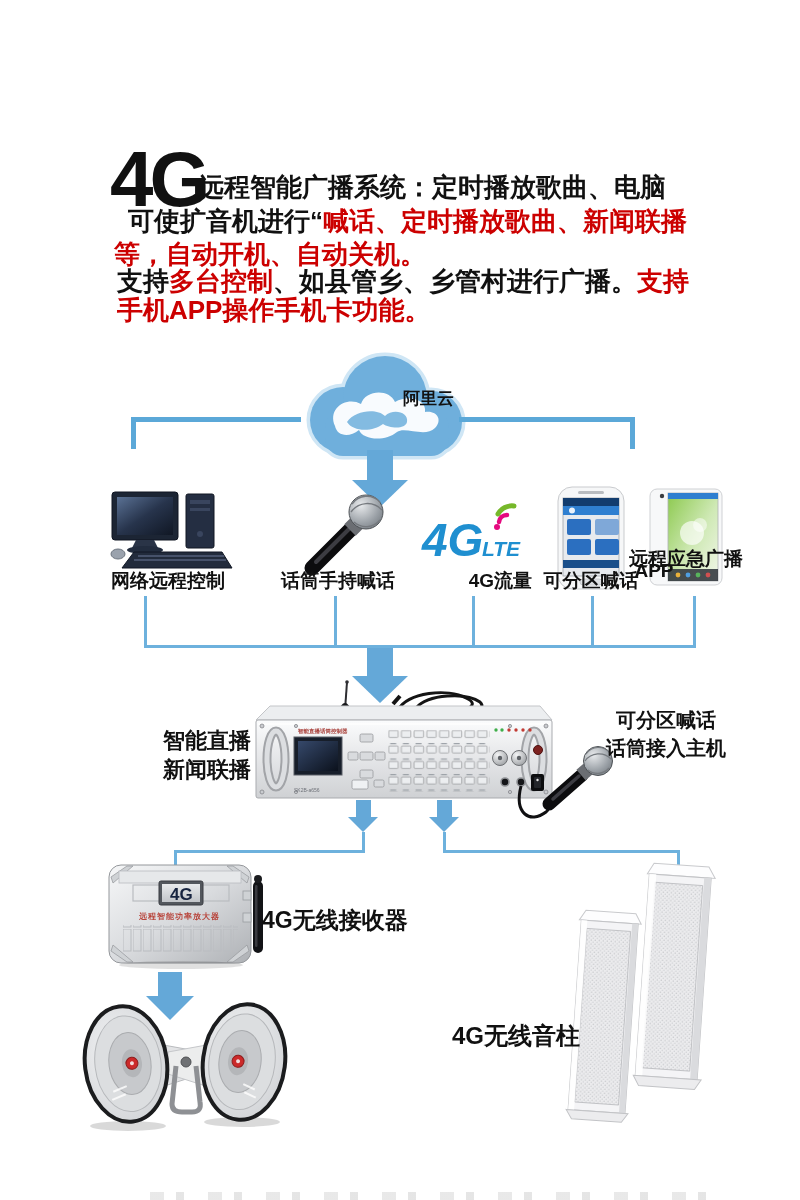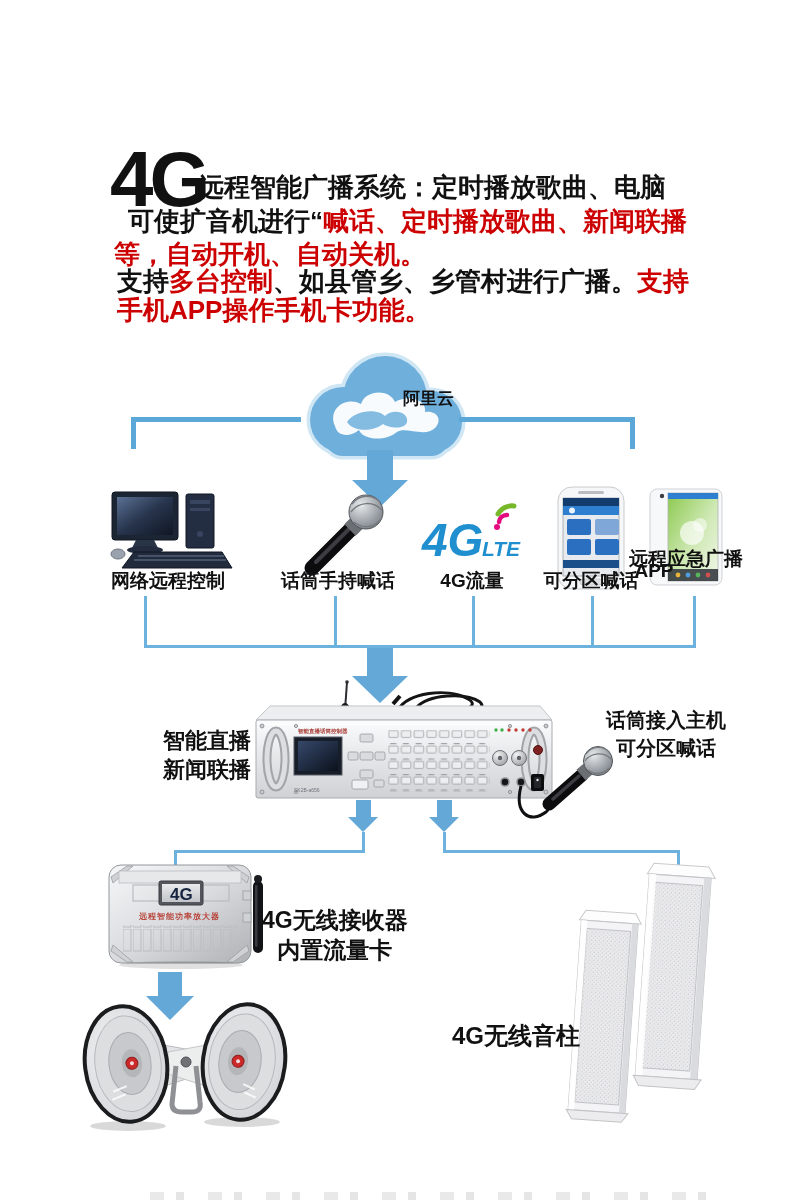--- a/index.html
+++ b/index.html
@@ -21,21 +21,21 @@
   .line{position:absolute;background:#6db1dd;}
   .bracket{position:absolute;background:#5ba8d8;}
   
   .shaft{position:absolute;background:#64a8d8;}
   .head{position:absolute;width:0;height:0;border-left-style:solid;border-right-style:solid;border-top-style:solid;
         border-left-color:transparent;border-right-color:transparent;border-top-color:#64a8d8;}
   
   .devlabel{font-size:19px;font-weight:bold;color:#111;text-align:center;}
   .ctl-left{left:128px;top:726px;width:158px;text-align:center;font-size:22px;font-weight:bold;line-height:29px;}
   .ctl-right{left:596px;top:706px;width:140px;text-align:center;font-size:20px;font-weight:bold;line-height:28px;}
-  .rcv-label{left:262px;top:905px;font-size:23px;font-weight:bold;line-height:30px;text-align:center;}
+  .rcv-label{left:262px;top:905px;font-size:23px;font-weight:bold;line-height:30px;}
   .col-label{left:452px;top:1020px;font-size:24px;font-weight:bold;}
   
   .cutoff{left:150px;top:1192px;width:560px;height:8px;opacity:.22;
     background:repeating-linear-gradient(90deg,#9a9a9a 0 14px,transparent 14px 26px,#8a8a8a 26px 34px,transparent 34px 58px);}
   svg{position:absolute;overflow:visible;}
   svg text{font-family:"Liberation Sans","DejaVu Sans",sans-serif;}
 </style>
 </head>
 <body>
 
@@ -123,21 +123,21 @@
   </svg>
   <div class="abs devlabel" style="left:268px;top:568px;width:140px;">话筒手持喊话</div>
 
   <svg style="left:420px;top:496px;" width="110" height="72" viewBox="0 0 110 72">
     <path d="M78,18 A16 16 0 0 1 94,10" stroke="#76b82a" stroke-width="5" fill="none" stroke-linecap="round"></path>
     <path d="M79,26 A8 8 0 0 1 87,19" stroke="#e5097f" stroke-width="4.5" fill="none" stroke-linecap="round"></path>
     <circle cx="77" cy="31" r="3" fill="#e5097f"></circle>
     <text x="2" y="60" font-size="46" font-weight="bold" font-style="italic" fill="#1f8fd0">4G</text>
     <text x="62" y="60" font-size="21" font-weight="bold" font-style="italic" fill="#1f8fd0">LTE</text>
   </svg>
-  <div class="abs devlabel" style="left:412px;top:568px;width:120px;">4G流量</div>
+  <div class="abs devlabel" style="left:412px;top:568px;width:120px;text-align:right;">4G流量</div>
 
   <svg style="left:556px;top:486px;" width="70" height="104" viewBox="0 0 70 104">
     <rect x="2" y="1" width="66" height="102" rx="14" fill="#f6f7f8" stroke="#c9cbce"></rect>
     <rect x="22" y="5" width="26" height="3" rx="1.5" fill="#b9bcc0"></rect>
     <rect x="7" y="12" width="56" height="78" fill="#e7eaee" stroke="#9fa3a8" stroke-width="0.8"></rect>
     <rect x="7" y="12" width="56" height="8" fill="#123c6e"></rect>
     <rect x="7" y="20" width="56" height="9" fill="#2f7fd0"></rect>
     <circle cx="16" cy="24.5" r="3" fill="#ffffff" opacity="0.9"></circle>
     <rect x="11" y="33" width="24" height="16" rx="2" fill="#2b6fc0"></rect>
     <rect x="39" y="33" width="24" height="16" rx="2" fill="#7fa8d8"></rect>
@@ -293,22 +293,22 @@
       <circle cx="350" cy="81" r="14.5" fill="url(#micmesh)" stroke="#4e5256"></circle>
       <path d="M338,74 A15 15 0 0 1 362,73 M337,81 A17 17 0 0 1 363,79 M340,90 A15 15 0 0 0 361,88" stroke="#75797e" stroke-width="1.2" fill="none"></path>
     </g>
   </svg>
 
   <div class="abs ctl-left">
     <div>智能直播</div>
     <div>新闻联播</div>
   </div>
   <div class="abs ctl-right">
+    <div>可分区喊话</div>
     <div>话筒接入主机</div>
-    <div>可分区喊话</div>
   </div>
 
   <div class="shaft" style="left:356px;top:800px;width:15px;height:17px;"></div>
   <div class="head" style="left:348px;top:817px;border-left-width:15.5px;border-right-width:15.5px;border-top-width:15px;"></div>
   <div class="shaft" style="left:437px;top:800px;width:15px;height:17px;"></div>
   <div class="head" style="left:429px;top:817px;border-left-width:15.5px;border-right-width:15.5px;border-top-width:15px;"></div>
 
   <div class="line" style="left:362px;top:832px;width:3px;height:21px;"></div>
   <div class="line" style="left:174px;top:850px;width:191px;height:3px;"></div>
   <div class="line" style="left:174px;top:850px;width:3px;height:15px;"></div>
@@ -351,21 +351,20 @@
     <g>
       <rect x="140" y="34" width="8" height="9" fill="#cfd2d5" stroke="#9a9da1" stroke-width="0.8"></rect>
       <rect x="140" y="56" width="8" height="9" fill="#cfd2d5" stroke="#9a9da1" stroke-width="0.8"></rect>
       <rect x="150" y="24" width="10" height="72" rx="5" fill="#121316"></rect>
       <rect x="152" y="28" width="2.5" height="62" rx="1.2" fill="#3a3b40"></rect>
       <circle cx="155" cy="22" r="4" fill="#1b1c1f"></circle>
     </g>
   </svg>
   <div class="abs rcv-label">
     <div>4G无线接收器</div>
-    <div>内置流量卡</div>
   </div>
 
   <div class="shaft" style="left:158px;top:972px;width:24px;height:24px;"></div>
   <div class="head" style="left:146px;top:996px;border-left-width:24px;border-right-width:24px;border-top-width:24px;"></div>
 
   <svg style="left:80px;top:1000px;" width="210" height="135" viewBox="0 0 210 135">
     <defs>
       <radialGradient id="bellGrad" cx="0.4" cy="0.4" r="0.9">
         <stop offset="0" stop-color="#f4f5f6"></stop>
           <stop offset="0.7" stop-color="#d4d6d9"></stop>

